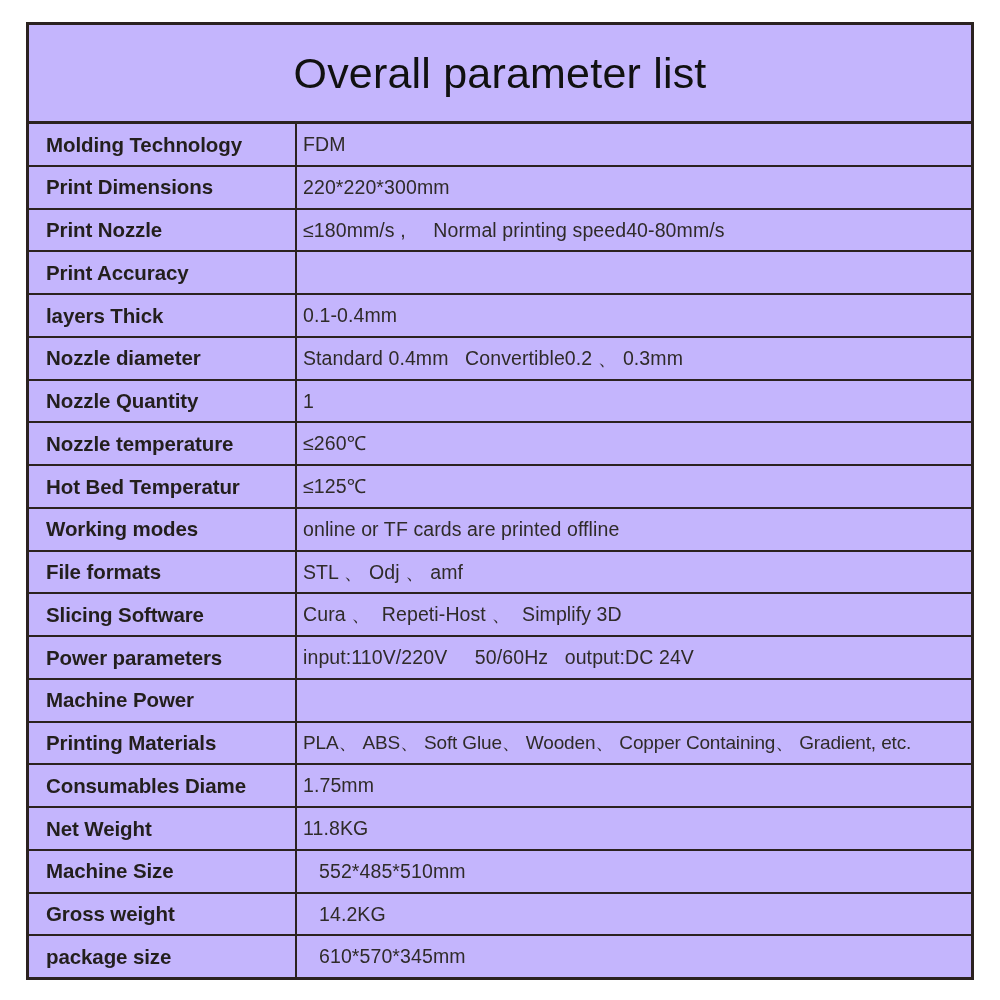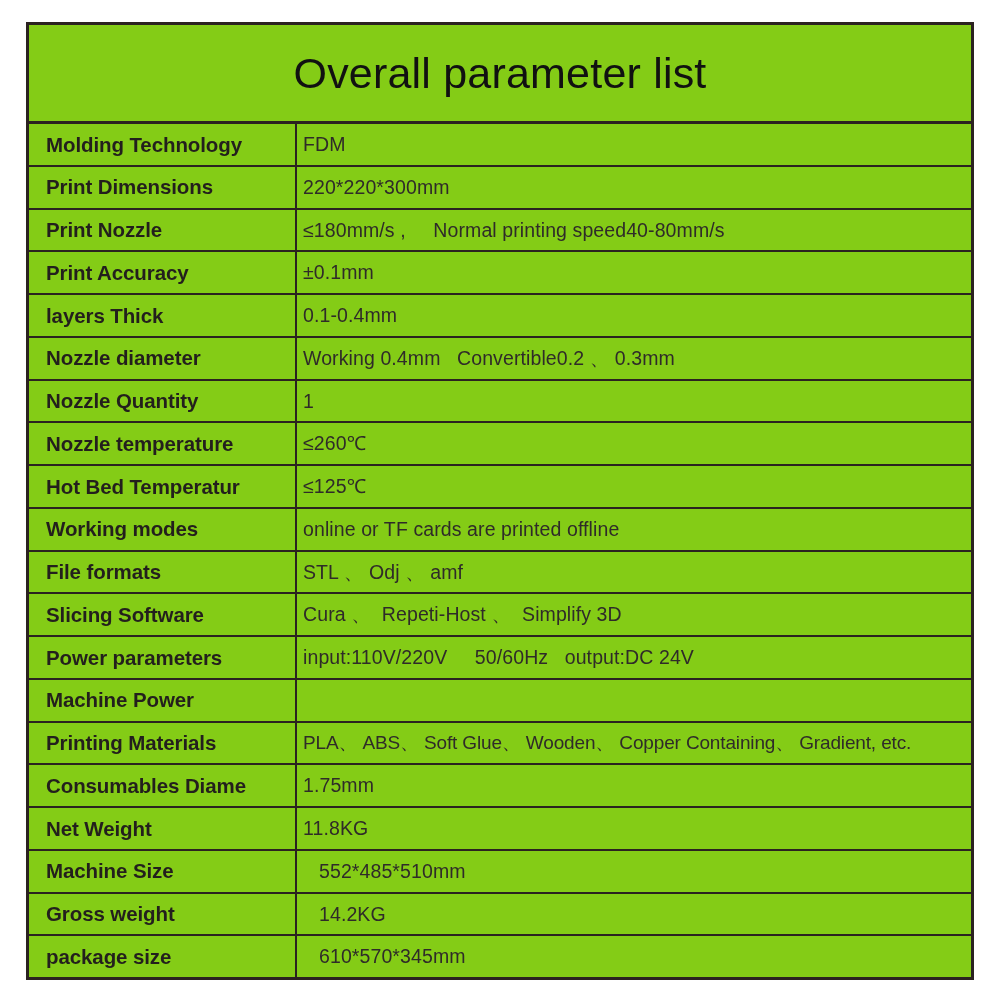--- a/index.html
+++ b/index.html
@@ -25,21 +25,21 @@
   
   .spec-table {
     position: absolute;
     left: 26px;
     top: 22px;
     width: 948px;          
     height: 958px;         
     box-sizing: border-box;
     border: 3px solid #2b2220;
     border-collapse: collapse;
-    background: #84cc16;
+    background: #c4b5fd;
     display: flex;
     flex-direction: column;
   }
 
   
   .title-row {
     height: 99px;
     flex: 0 0 99px;
     box-sizing: border-box;
     border-bottom: 3px solid #2b2220;
@@ -153,38 +153,35 @@
             <span>Print Nozzle</span>
           </div>
           <div class="cell-value">
             <span>≤180mm/s ,     Normal printing speed40-80mm/s</span>
           </div>
         </div>
         <div class="spec-row">
           <div class="cell-label">
             <span>Print Accuracy</span>
           </div>
-          <div class="cell-value">
-            <span>±0.1mm</span>
-          </div>
         </div>
         <div class="spec-row">
           <div class="cell-label">
             <span>layers Thick</span>
           </div>
           <div class="cell-value">
             <span>0.1-0.4mm</span>
           </div>
         </div>
         <div class="spec-row">
           <div class="cell-label">
             <span>Nozzle diameter</span>
           </div>
           <div class="cell-value">
-            <span>Working 0.4mm   Convertible0.2 、 0.3mm</span>
+            <span>Standard 0.4mm   Convertible0.2 、 0.3mm</span>
           </div>
         </div>
         <div class="spec-row">
           <div class="cell-label">
             <span>Nozzle Quantity</span>
           </div>
           <div class="cell-value">
             <span>1</span>
           </div>
         </div>

